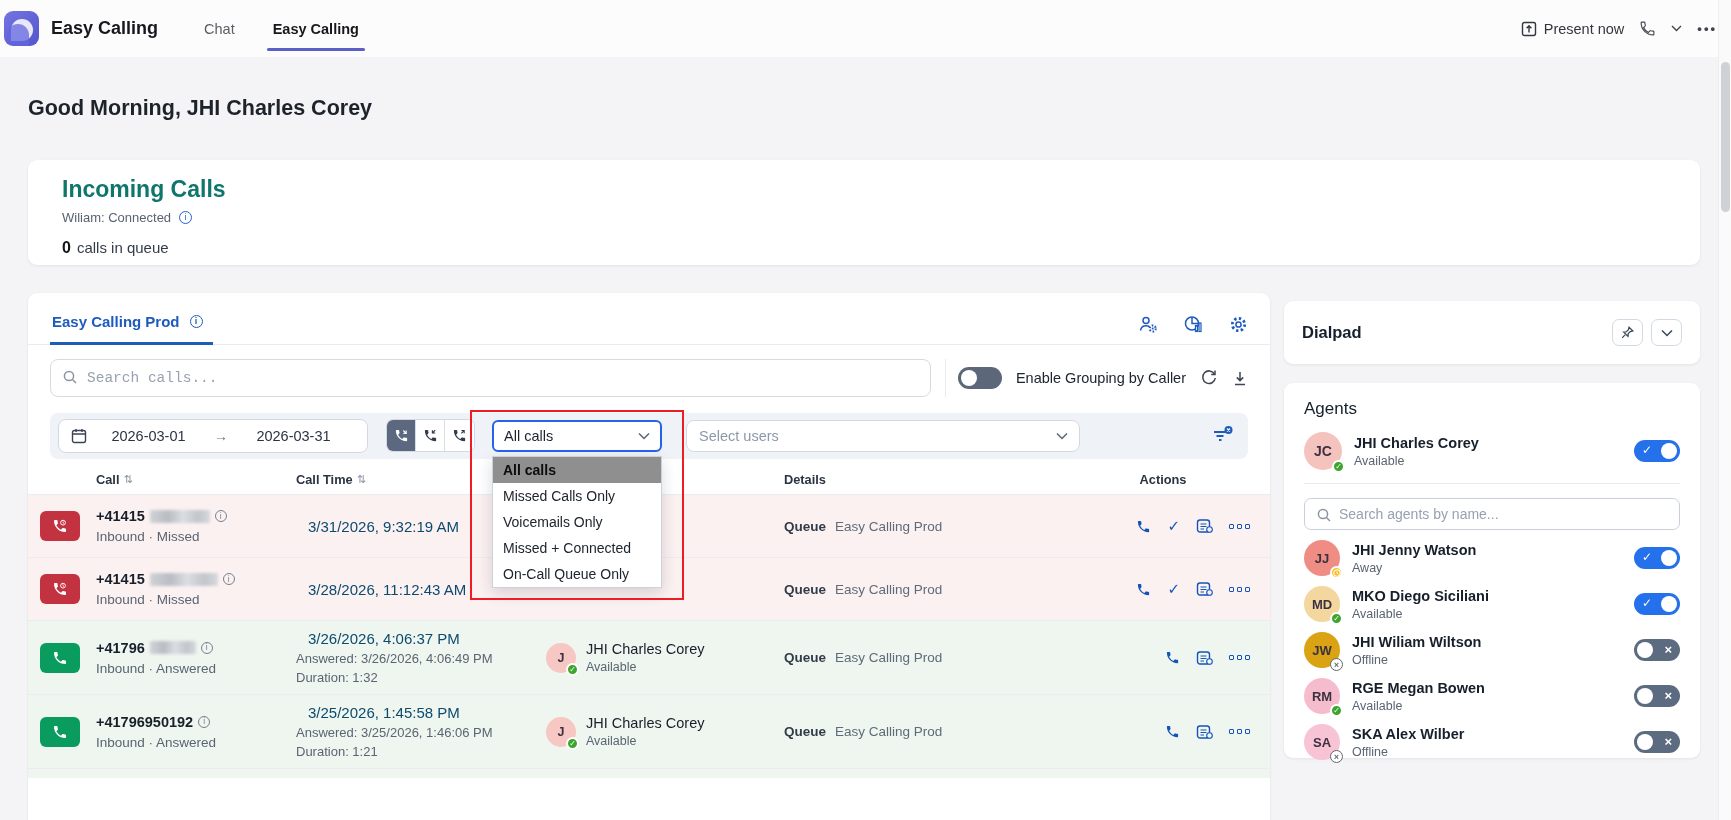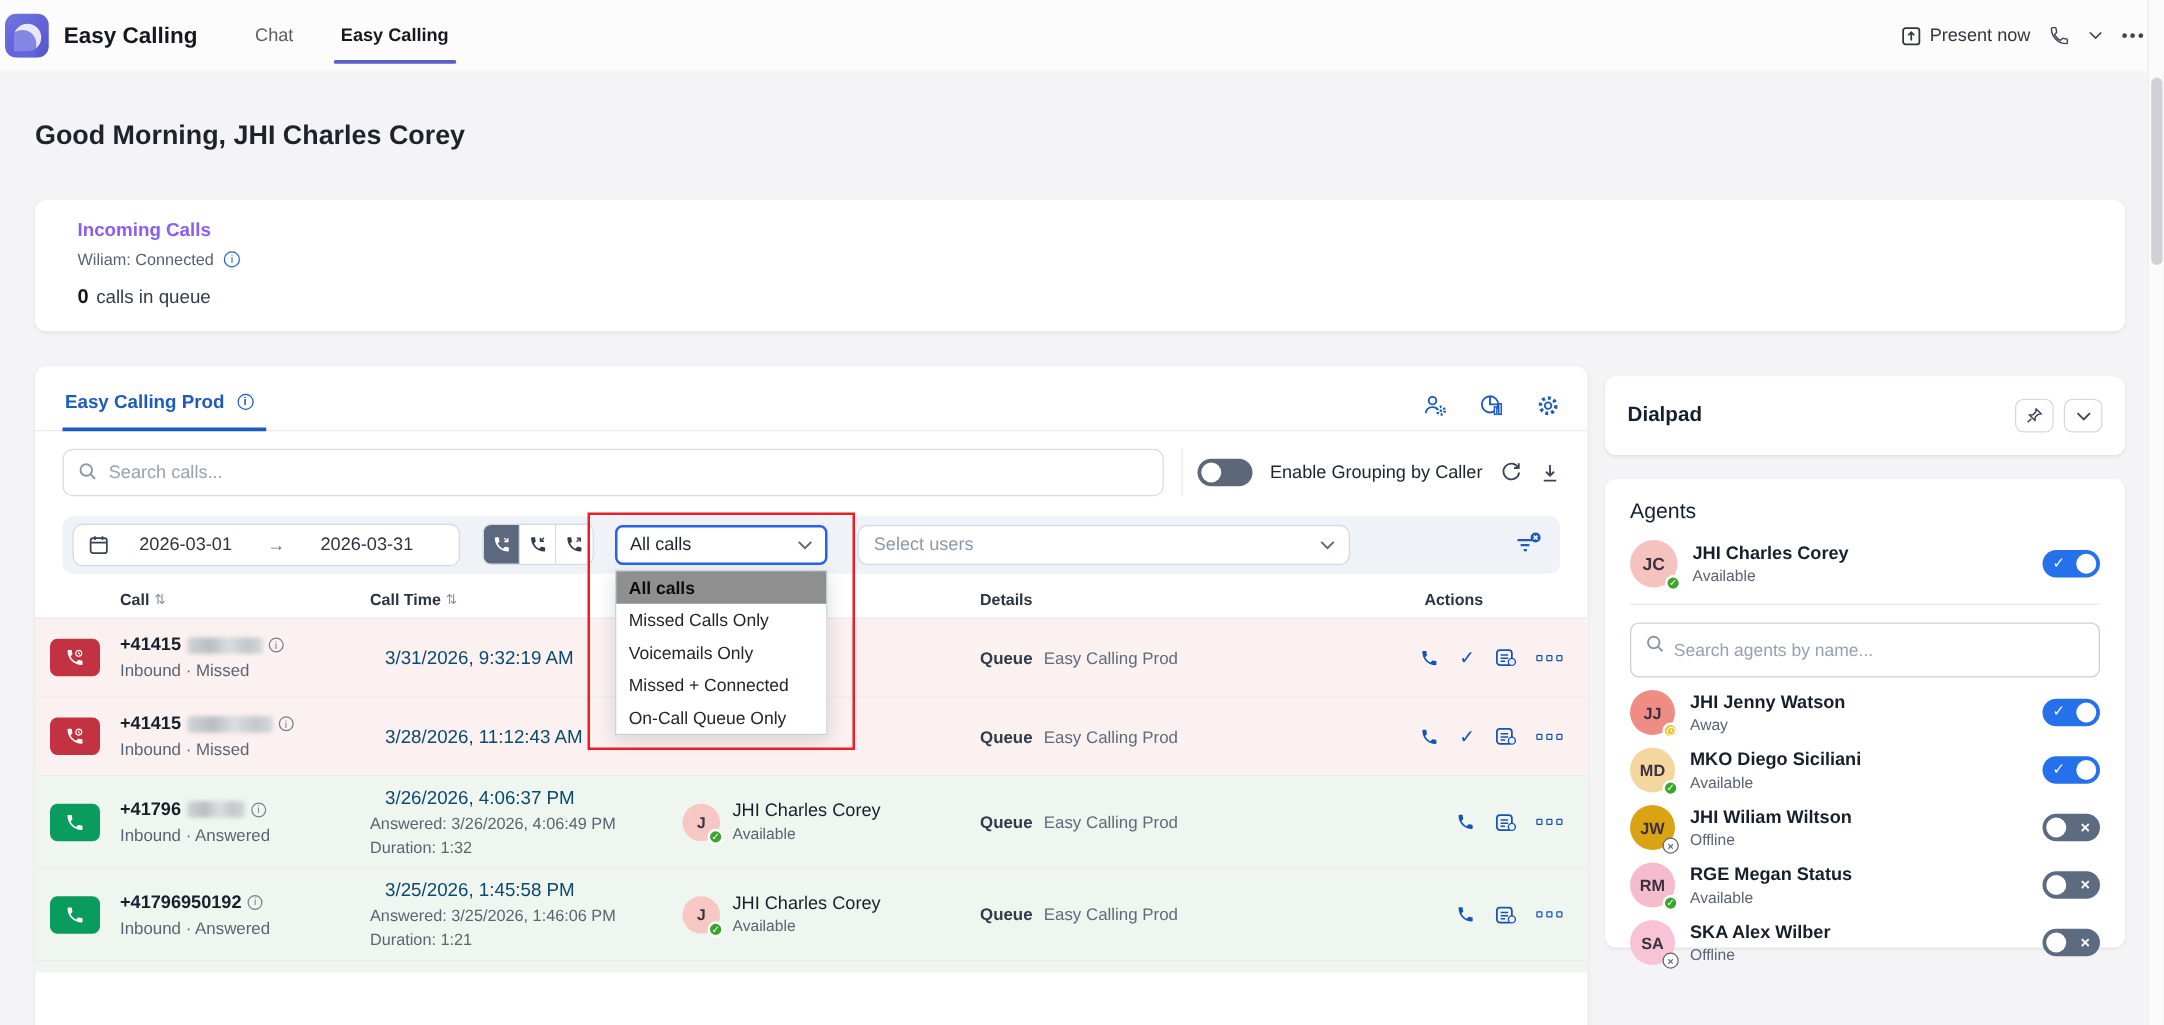--- a/index.html
+++ b/index.html
@@ -23,36 +23,36 @@
 
   
   .card { position:absolute; background:#fff; border-radius:9px; box-shadow:0 1px 3px rgba(20,24,40,.08); }
   .info-i { display:inline-flex; align-items:center; justify-content:center; width:13px; height:13px; border:1px solid currentColor; border-radius:50%; font-size:9px; font-style:normal; line-height:1; flex:0 0 auto; }
   .chev { display:inline-flex; }
 
   .greeting { position:absolute; left:28px; top:96px; font-size:21.5px; font-weight:700; color:#1d222b; }
 
   
   .incoming { left:28px; top:160px; width:1672px; height:105px; padding:16px 34px; }
-  .incoming h2 { font-size:15px; font-weight:700; color:#8b5cf6; }
+  .incoming h2 { font-size:23px; font-weight:700; color:#0f766e; }
   .status-line { display:flex; align-items:center; gap:8px; margin-top:7px; font-size:13px; color:#596273; }
   .status-line .info-i { color:#2563c9; }
   .queue-line { margin-top:14px; font-size:15px; color:#343c49; }
   .queue-line b { font-size:16px; color:#11161f; margin-right:6px; }
 
   
   .main { left:28px; top:293px; width:1242px; height:560px; overflow:hidden; }
   .tabrow { display:flex; justify-content:space-between; align-items:flex-end; padding:20px 22px 0; border-bottom:1px solid #e9ebef; }
   .ptab { display:flex; align-items:center; gap:10px; color:#1e5bbe; font-weight:700; font-size:15px; padding:0 10px 12px 2px; border-bottom:3px solid #1e5bbe; margin-bottom:-1px; cursor:pointer; }
   .panel-icons { display:flex; gap:26px; padding-bottom:10px; }
   .picon { cursor:pointer; display:inline-flex; }
 
   .searchrow { margin:14px 22px 0; height:38px; display:flex; align-items:center; gap:14px; }
   .searchbox { flex:1; height:38px; position:relative; }
-  .searchbox input { width:100%; height:100%; border:1px solid #d6dae1; border-radius:8px; padding:0 12px 0 36px; font-size:14.5px; font-family:Liberation Sans, sans-serif; color:#333; background:#fff; outline:none; }
+  .searchbox input { width:100%; height:100%; border:1px solid #d6dae1; border-radius:8px; padding:0 12px 0 36px; font-size:14.5px; font-family:Liberation Mono, monospace; color:#333; background:#fff; outline:none; }
   .searchbox input::placeholder { color:#98a2b0; }
   .mag { position:absolute; left:12px; top:10px; }
   .grouprow { display:flex; align-items:center; gap:14px; padding-left:12px; border-left:1px solid #e7eaee; height:38px; }
   .pill { width:44px; height:22px; border-radius:11px; background:#5c6779; position:relative; cursor:pointer; flex:0 0 auto; }
   .pill .knob { position:absolute; left:3px; top:3px; width:16px; height:16px; border-radius:50%; background:#fff; }
   .group-label { font-size:14.5px; color:#202631; }
 
   .filterbar { position:relative; margin:16px 22px 0; height:46px; background:#eff2f7; border-radius:8px; }
   .datectl { position:absolute; left:8px; top:6px; width:310px; height:33px; background:#fff; border:1px solid #d3d9e2; border-radius:8px; display:flex; align-items:center; gap:0; padding:16px 12px; cursor:pointer; }
   .datectl .dt { font-size:14.5px; color:#2c3443; flex:1; text-align:center; }
@@ -125,21 +125,21 @@
   .aname { font-size:14.5px; font-weight:600; color:#171f2b; }
   .astat { font-size:12.5px; color:#5a6472; margin-top:3px; }
   .tgl { margin-left:auto; width:46px; height:22px; border-radius:11px; position:relative; cursor:pointer; flex:0 0 auto; }
   .tgl.on { background:#2570eb; }
   .tgl.on .knob { position:absolute; right:3px; top:3px; width:16px; height:16px; border-radius:50%; background:#fff; }
   .tgl.on .mark { position:absolute; left:8px; top:3px; color:#fff; font-size:12px; font-weight:700; }
   .tgl.off { background:#5d6b80; }
   .tgl.off .knob { position:absolute; left:3px; top:3px; width:16px; height:16px; border-radius:50%; background:#fff; }
   .tgl.off .mark { position:absolute; right:8px; top:2.5px; color:#fff; font-size:13px; font-weight:700; }
   .agdivider { border-top:1px solid #e8eaee; margin:13px 0 14px; }
-  .agsearch { position:relative; height:44px; }
+  .agsearch { position:relative; height:32px; }
   .agsearch input { width:100%; height:100%; border:1px solid #c9d0da; border-radius:7px; padding:0 10px 0 34px; font-size:14px; font-family:inherit; outline:none; }
   .agsearch input::placeholder { color:#97a1b1; }
   .agsearch .mag { top:9px; }
   .aglist .agentrow { margin-top:10px; }
 
   
   .sbtrack { position:absolute; right:0; top:0; width:13px; height:820px; background:#fafafa; border-left:1px solid #ededed; z-index:60; }
   .sbthumb { position:absolute; left:2px; top:62px; width:9px; height:150px; border-radius:5px; background:#cfd1d5; cursor:pointer; }
 
   svg { display:block; }
@@ -648,21 +648,21 @@
           <span class="mark">×</span>
         </div>
     </div>
 
     <div class="agentrow">
       <div class="avatar av36" style="background:#f5bccd">
           <span>RM</span>
           <span class="badge avail">✓</span>
         </div>
       <div class="ainfo">
-        <div class="aname">RGE Megan Status</div>
+        <div class="aname">RGE Megan Bowen</div>
         <div class="astat">Available</div>
       </div>
       <div class="tgl off">
           <span class="knob"></span>
           <span class="mark">×</span>
         </div>
     </div>
 
     <div class="agentrow">
       <div class="avatar av36" style="background:#f7c3d5">

